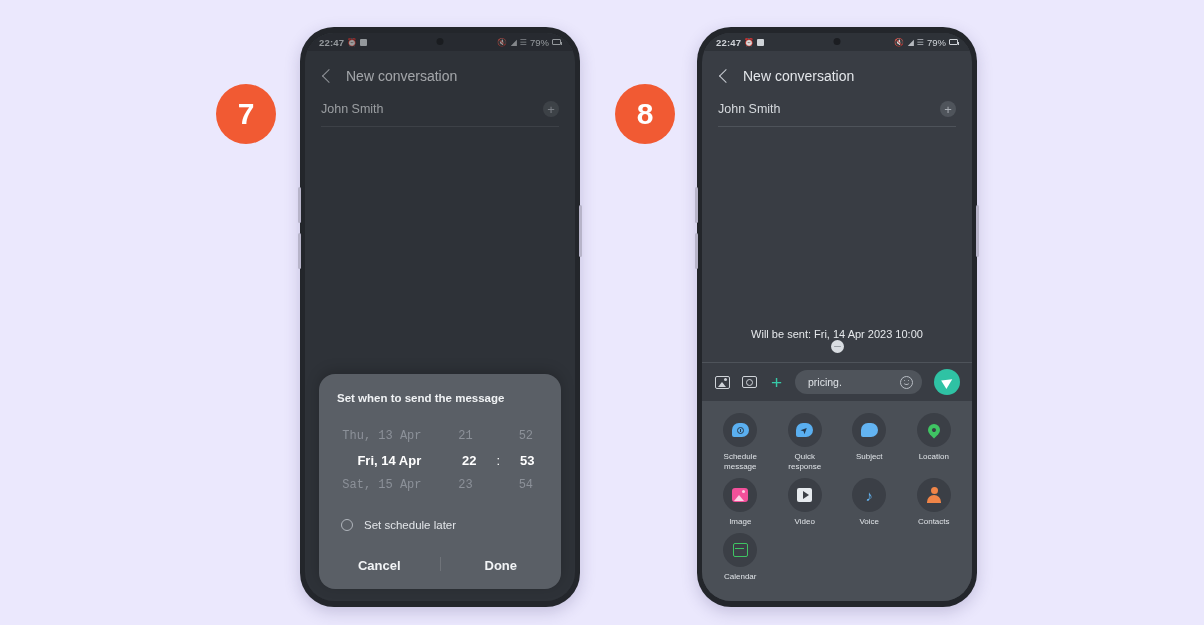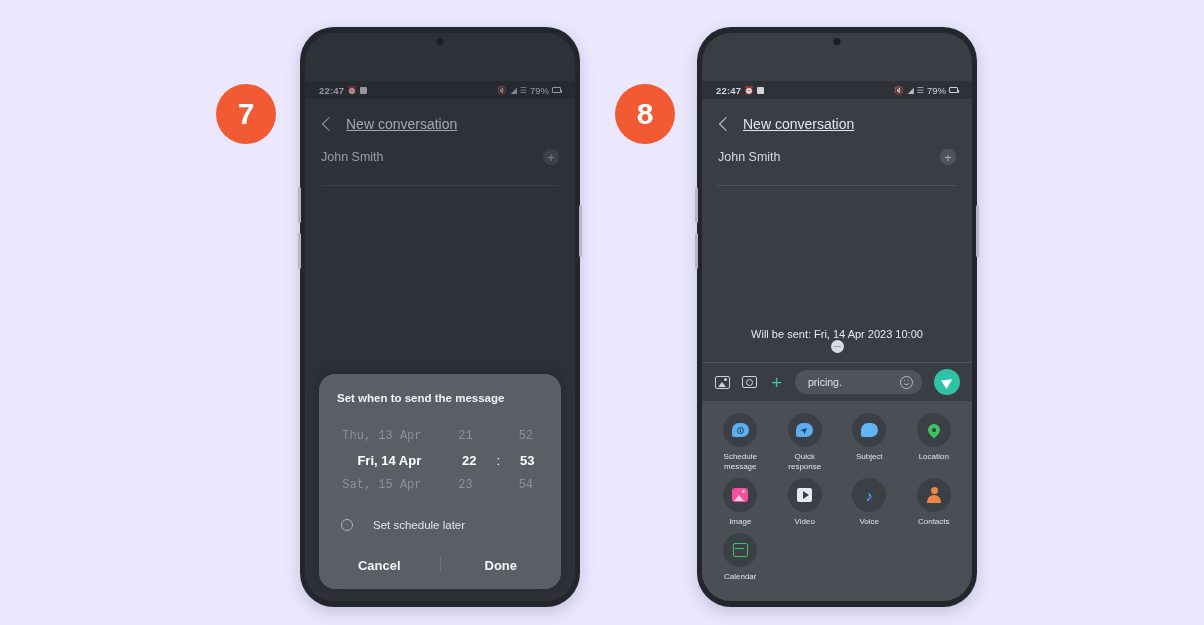--- a/index.html
+++ b/index.html
@@ -60,21 +60,20 @@
   
   .statusbar {
     position: relative;
     height: 18px;
     display: flex; 
     justify-content: space-between;
     padding: 0 14px;
     font-size: 9.5px;
     color: #cfd3d8;
     background: #2e3238;
-    margin-top: 48px;
   }
   .sb-left, .sb-right { display: flex; align-items: center; gap: 3px; }
   .sb-time { font-weight: bold; letter-spacing: .2px; }
   .sb-ico { opacity: .85; font-size: 8px; }
   .sb-sq { display:inline-block; width:7px; height:7px; background:#cfd3d8; border-radius:1px; }
   .sb-batt { display:inline-block; width:9px; height:6px; border:1px solid #cfd3d8; border-radius:1px; position:relative;}
   .sb-batt::after{content:"";position:absolute;right:-2px;top:1.5px;width:1.5px;height:3px;background:#cfd3d8;}
 
   
   .cam { position:absolute; top:5px; left:50%; transform:translateX(-50%); width:7px;height:7px;border-radius:50%;background:#1b1d21; }
@@ -84,26 +83,26 @@
     display: flex; align-items: center; gap: 12px;
     padding: 17px 16px 8px 16px;
   }
   .back-ico {
     width: 10px; height: 10px;
     border-left: 1.6px solid #c8ccd2;
     border-bottom: 1.6px solid #c8ccd2;
     transform: rotate(45deg);
     margin-left: 3px;
   }
-  .apptitle { font-size: 14px; color: #e3e6ea; text-decoration: underline; }
+  .apptitle { font-size: 14px; color: #e3e6ea; }
 
   .recipient-row {
     display: flex; align-items: center; justify-content: space-between;
     margin: 9px 16px 0 16px;
-    padding-bottom: 20px;
+    padding-bottom: 9px;
     border-bottom: 1px solid #4e535a;
   }
   .recipient-name { font-size: 12.5px; color: #d6dade; }
   .add-contact {
     width: 16px; height: 16px; border-radius: 50%;
     background: #4f545b; color: #a9aeb5;
     display:flex; align-items:center; justify-content:center;
     font-size: 13px; line-height: 1;
   }
 
@@ -137,21 +136,21 @@
   }
   .picker-row .col-date { width: 52%; text-align: center; }
   .picker-row .col-h    { width: 17%; text-align: center; }
   .picker-row .col-sep  { width: 8%;  text-align: center; }
   .picker-row .col-m    { width: 17%; text-align: center; }
   .picker-row.dimrow { color: #8c9199; font-family: Liberation Mono, monospace; }
   .picker-row.selrow { color: #ffffff; font-weight: bold; font-size: 13px; margin-left: 10px; }
   .picker-row.selrow .col-sep { font-weight: normal; }
 
   .later-row {
-    display: flex; align-items: center; gap: 20px;
+    display: flex; align-items: center; gap: 11px;
     padding: 16px 20px 0 22px;
   }
   .radio {
     width: 12px; height: 12px; border-radius: 50%;
     border: 1.4px solid #b0b5bc;
   }
   .later-label { font-size: 11.5px; color: #e2e5e9; }
 
   .dialog-actions {
     display: flex; margin-top: 14px;

